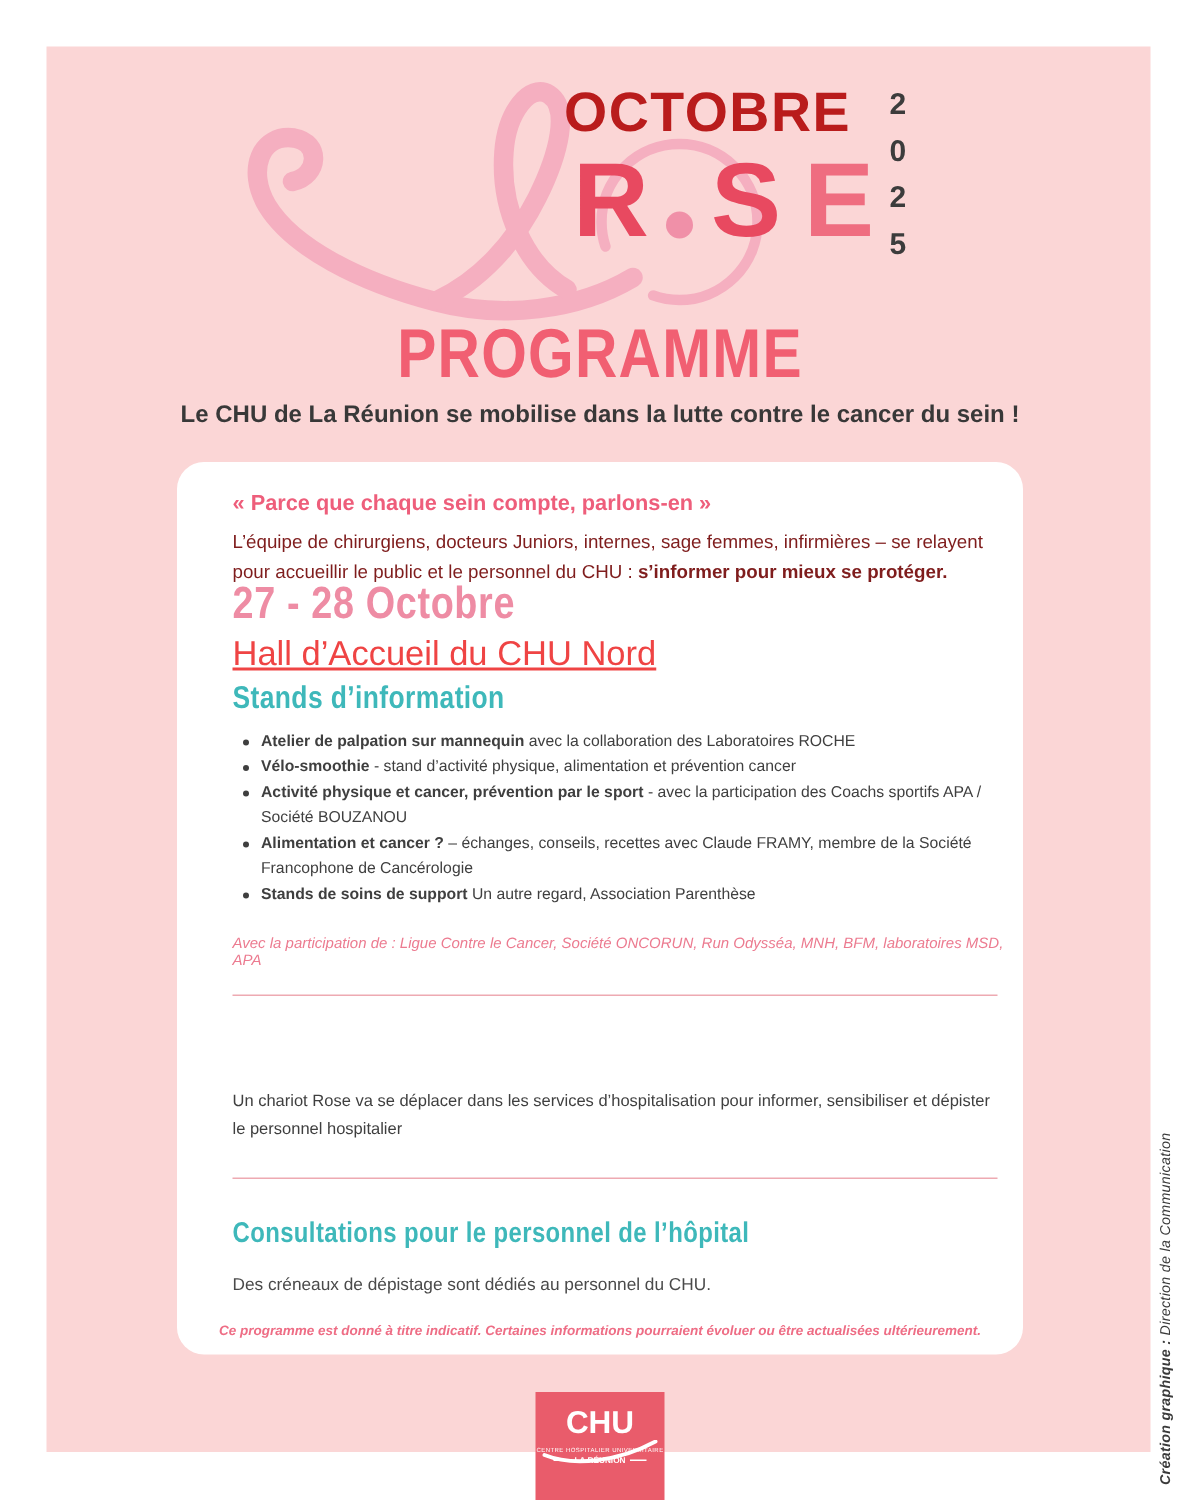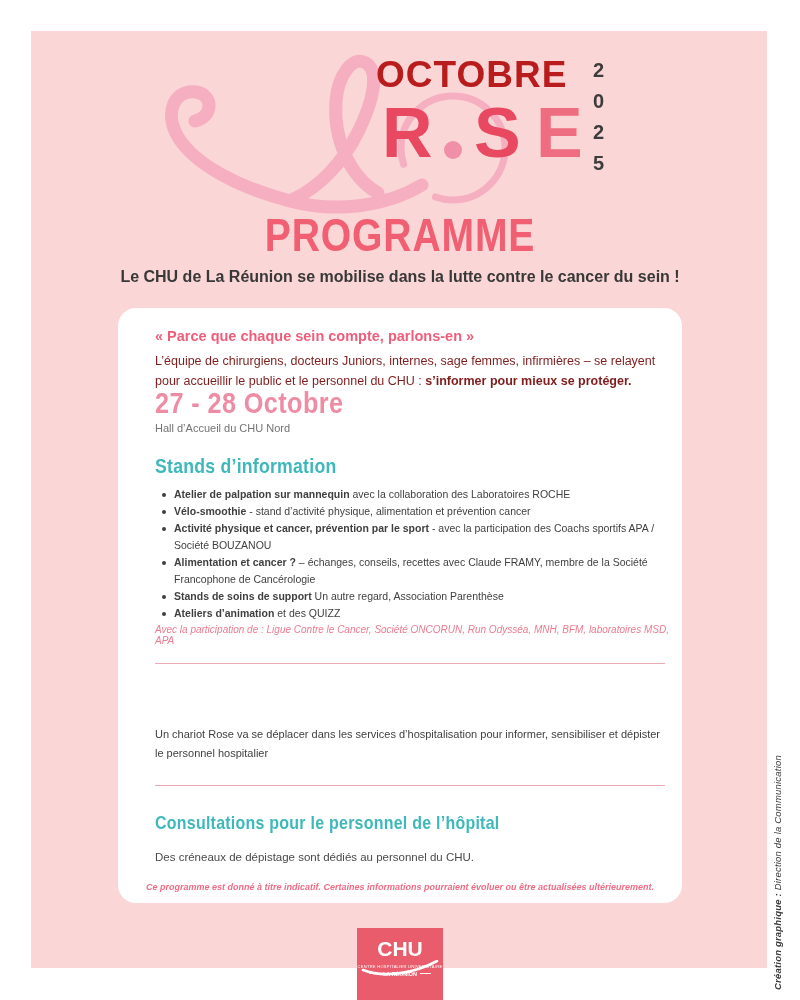--- a/index.html
+++ b/index.html
@@ -27,21 +27,21 @@
           background:#ffffff; border-radius:18px; }
 
   .intro-heading { position:absolute; left:37px; top:20px; font-size:14.5px; font-weight:700; color:#ee5e7b; }
   .intro-body { position:absolute; left:37px; top:43px; width:508px; font-size:12.5px;
                 line-height:1.62; color:#7f1d1d; }
   .intro-body b { font-weight:700; }
 
   .condensed { display:inline-block; transform:scaleX(0.84); transform-origin:left bottom; white-space:nowrap; }
   .date-heading { position:absolute; left:37px; top:78px; margin-top:0; }
   .date-heading .condensed { font-size:30px; font-weight:800; color:#ee8ca4; letter-spacing:0.5px; }
-  .location { position:absolute; left:37px; top:114px; font-size:11px; color:#737373; }
+  .location { position:absolute; left:37px; top:114px; font-size:23px; color:#ef4444;text-decoration:underline; }
 
   .stands-row { position:absolute; left:37px; top:146px; display:flex; align-items:baseline; }
   .teal-heading { font-weight:800; color:#3eb8ba; letter-spacing:0.3px; }
   .stands-row .teal-heading { font-size:21px; }
   .stands-sub { font-size:11px; font-weight:700; color:#3a3a3a; margin-left:-8px; }
 
   .bullets { position:absolute; left:42px; top:178px; width:516px; list-style:none; }
   .bullets li { position:relative; padding-left:14px; font-size:10.5px; line-height:17px; color:#3f3f3f; }
   .bullets li::before { content:""; position:absolute; left:2px; top:7px; width:4px; height:4px;
                         border-radius:50%; background:#3f3f3f; }
@@ -122,21 +122,20 @@
     <div class="stands-row">
       <span class="teal-heading condensed">Stands d’information</span>
     </div>
 
     <ul class="bullets">
       <li><b>Atelier de palpation sur mannequin</b><span> avec la collaboration des Laboratoires ROCHE</span></li>
       <li><b>Vélo-smoothie</b><span> - stand d’activité physique, alimentation et prévention cancer</span></li>
       <li><b>Activité physique et cancer, prévention par le sport</b><span> - avec la participation des Coachs sportifs APA / Société BOUZANOU</span></li>
       <li><b>Alimentation et cancer ?</b><span> – échanges, conseils, recettes avec Claude FRAMY, membre de la Société Francophone de Cancérologie</span></li>
       <li><b>Stands de soins de support</b><span> Un autre regard, Association Parenthèse</span></li>
-      <li><b>Ateliers d’animation</b><span> et des QUIZZ</span></li>
     </ul>
 
     <div class="participation">Avec la participation de : Ligue Contre le Cancer, Société ONCORUN, Run Odysséa, MNH, BFM, laboratoires MSD, APA</div>
 
     <div class="divider divider-1"></div>
 
     <div class="mammo-body">Un chariot Rose va se déplacer dans les services d’hospitalisation pour informer, sensibiliser et dépister le personnel hospitalier</div>
 
     <div class="divider divider-2"></div>
 

